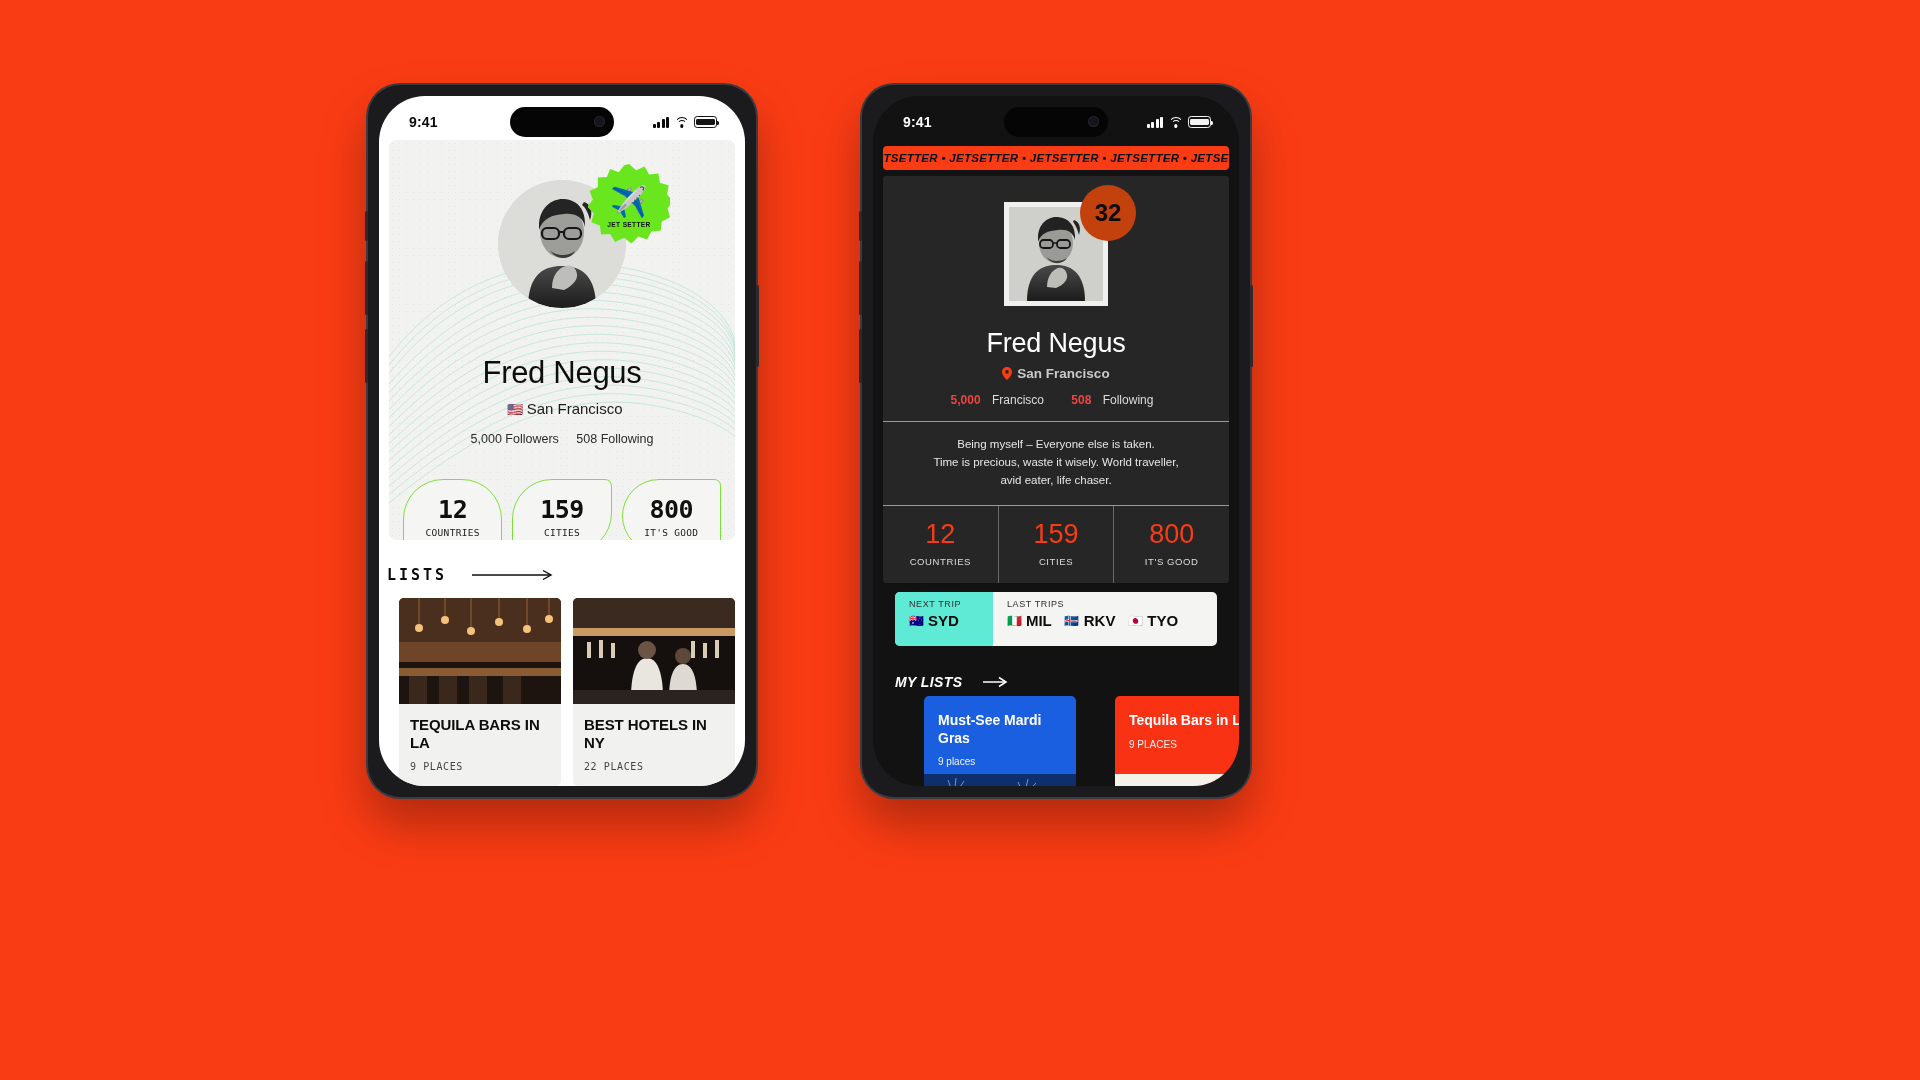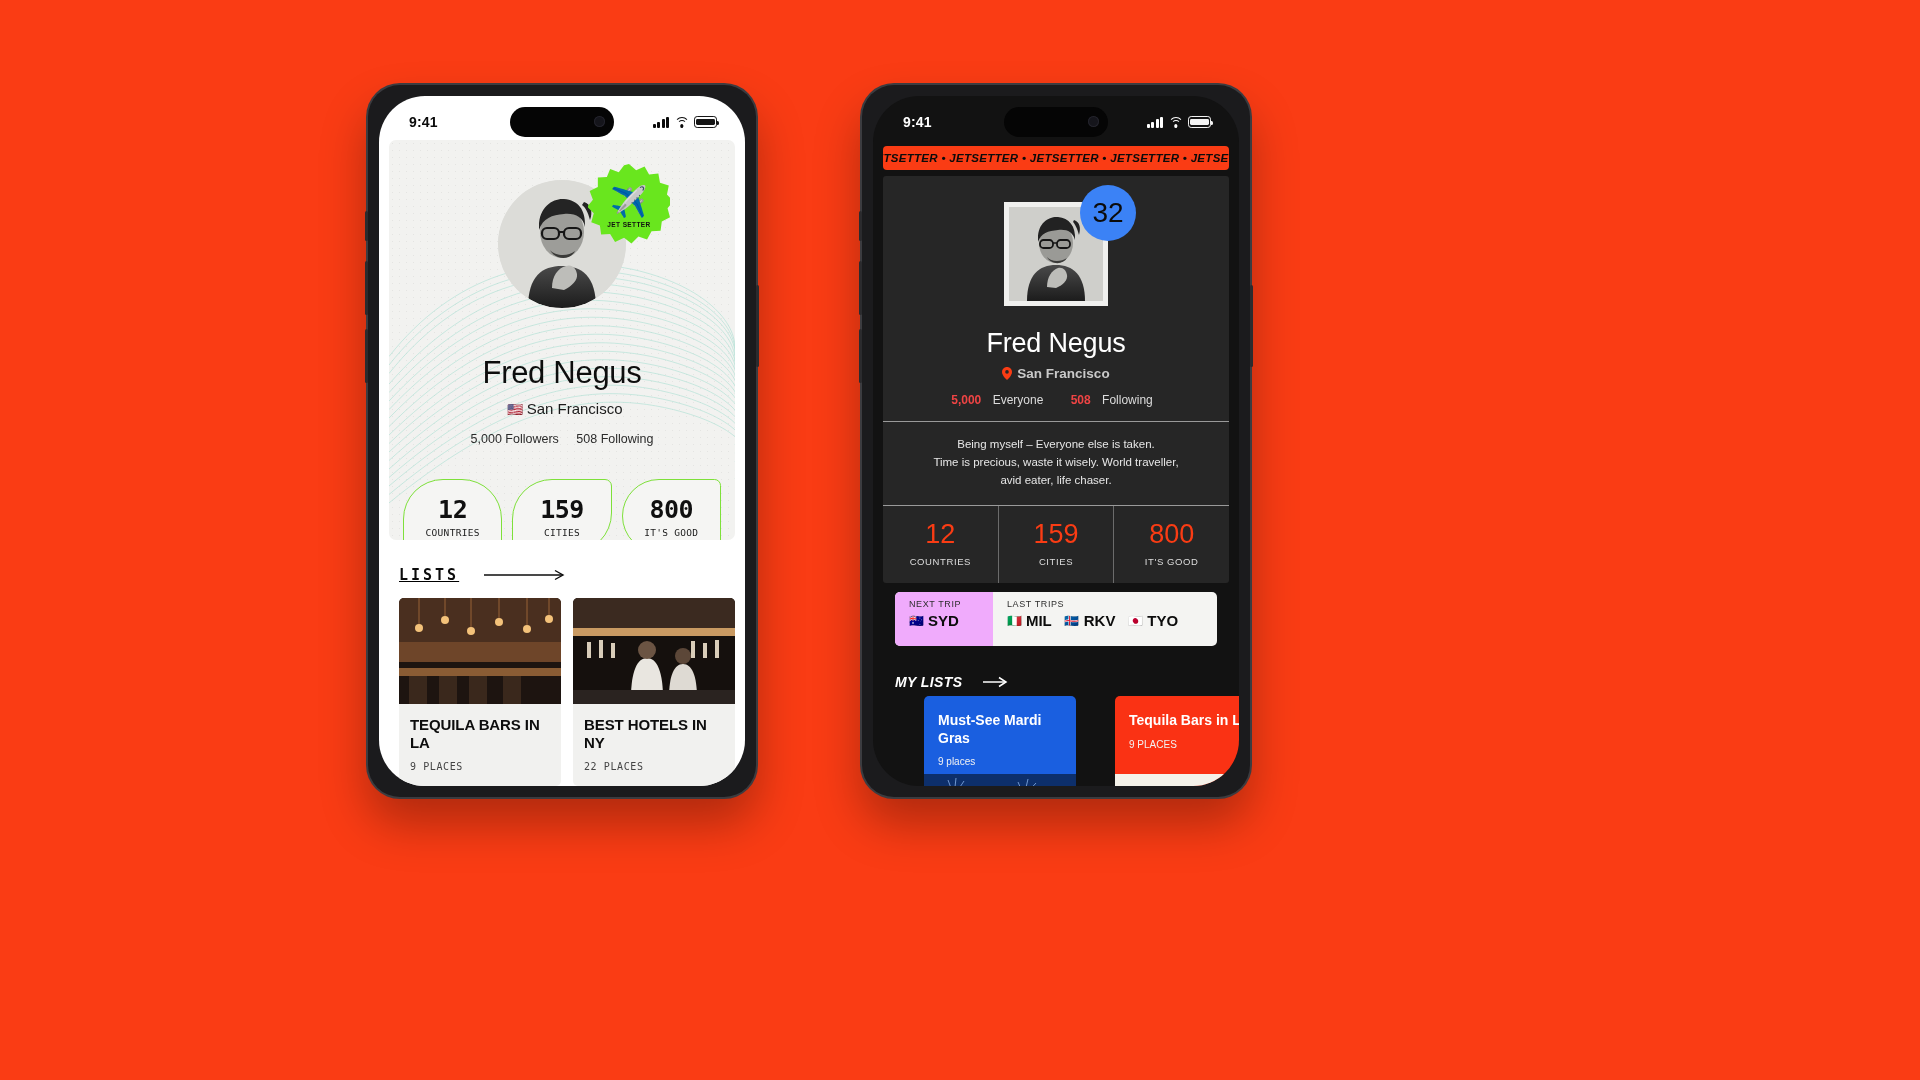--- a/index.html
+++ b/index.html
@@ -212,22 +212,22 @@
   .p1-stat .v {
     font-family: "DejaVu Sans Mono", monospace;
     font-size: 25px; font-weight: bold; color: #101010; letter-spacing: -.5px;
   }
   .p1-stat .k {
     font-family: "DejaVu Sans Mono", monospace;
     font-size: 9.5px; color: #1a1a1a; letter-spacing: .3px;
   }
 
   .p1-listhdr {
-    position: absolute; top: 470px; left: 20px;
-    display: flex; align-items: center; gap: 25px; text-decoration: underline;
+    position: absolute; top: 470px; left: 8px;
+    display: flex; align-items: center; gap: 25px;
   }
   .p1-listhdr .t {
     font-family: "DejaVu Sans Mono", monospace;
     font-size: 15px; font-weight: bold; letter-spacing: 3px; color: #0c0c0c;
   }
   .arrow-long { width: 84px; height: 12px; }
 
   .p1-cards {
     position: absolute; top: 502px; left: 20px; right: 0;
     display: flex; gap: 12px;
@@ -278,23 +278,23 @@
     background: #cfcfcf;
     border: 5px solid #f0f0ee;
     overflow: hidden;
     position: relative;
   }
   .p2-32 {
     position: absolute;
     right: -28px; top: -17px;
     width: 56px; height: 56px;
     border-radius: 50%;
-    background: #3b82f6;
+    background: #c2410c;
     display: flex; align-items: center; justify-content: center;
-    font-size: 28px; font-weight: 400; color: #0b0b0b;
+    font-size: 24px; font-weight: 700; color: #0b0b0b;
   }
   .p2-32::before {
     content: "";
     position: absolute;
     left: -17px; top: 8px;
     width: 42px; height: 42px;
     border-radius: 50%;
     background: #fcd0bd;
     z-index: -1;
   }
@@ -344,21 +344,21 @@
   .p2-trips {
     position: absolute;
     top: 496px; left: 22px; right: 22px;
     height: 54px;
     background: #f4f4f2;
     border-radius: 5px;
     display: flex;
     overflow: hidden;
   }
   .p2-trip-next {
-    background: #f0abfc;
+    background: #5eead4;
     padding: 7px 14px 1px 14px;
     min-width: 98px;
   }
   .p2-trip-last { padding: 7px 0 0 14px; flex: 1; }
   .p2-trips .lbl {
     font-size: 9px; letter-spacing: .6px; color: #2e2e2e; margin-bottom: 3px;
   }
   .p2-trips .row { display: flex; align-items: center; gap: 13px; }
   .p2-trips .item {
     display: flex; align-items: center; gap: 4px;
@@ -651,21 +651,21 @@
 
       <div class="p2-name">Fred Negus</div>
       <div class="p2-loc">
         <svg class="pin" viewBox="0 0 10 13">
           <path d="M5,0 C7.8,0 10,2.2 10,5 C10,8.7 5,13 5,13 C5,13 0,8.7 0,5 C0,2.2 2.2,0 5,0 Z" fill="#fa3c14"></path>
           <circle cx="5" cy="4.9" r="1.8" fill="#262626"></circle>
         </svg>
         <span>San Francisco</span>
       </div>
       <div class="p2-counts">
-        <span><b>5,000</b> <span>Everyone</span></span>
+        <span><b>5,000</b> <span>Francisco</span></span>
         <span><b>508</b> <span>Following</span></span>
       </div>
 
       <div class="p2-bio" style="white-space:pre-line">Being myself – Everyone else is taken.
 Time is precious, waste it wisely. World traveller,
 avid eater, life chaser.</div>
 
       <div class="p2-stats">
         <div class="p2-stat">
           <div class="v">12</div>

